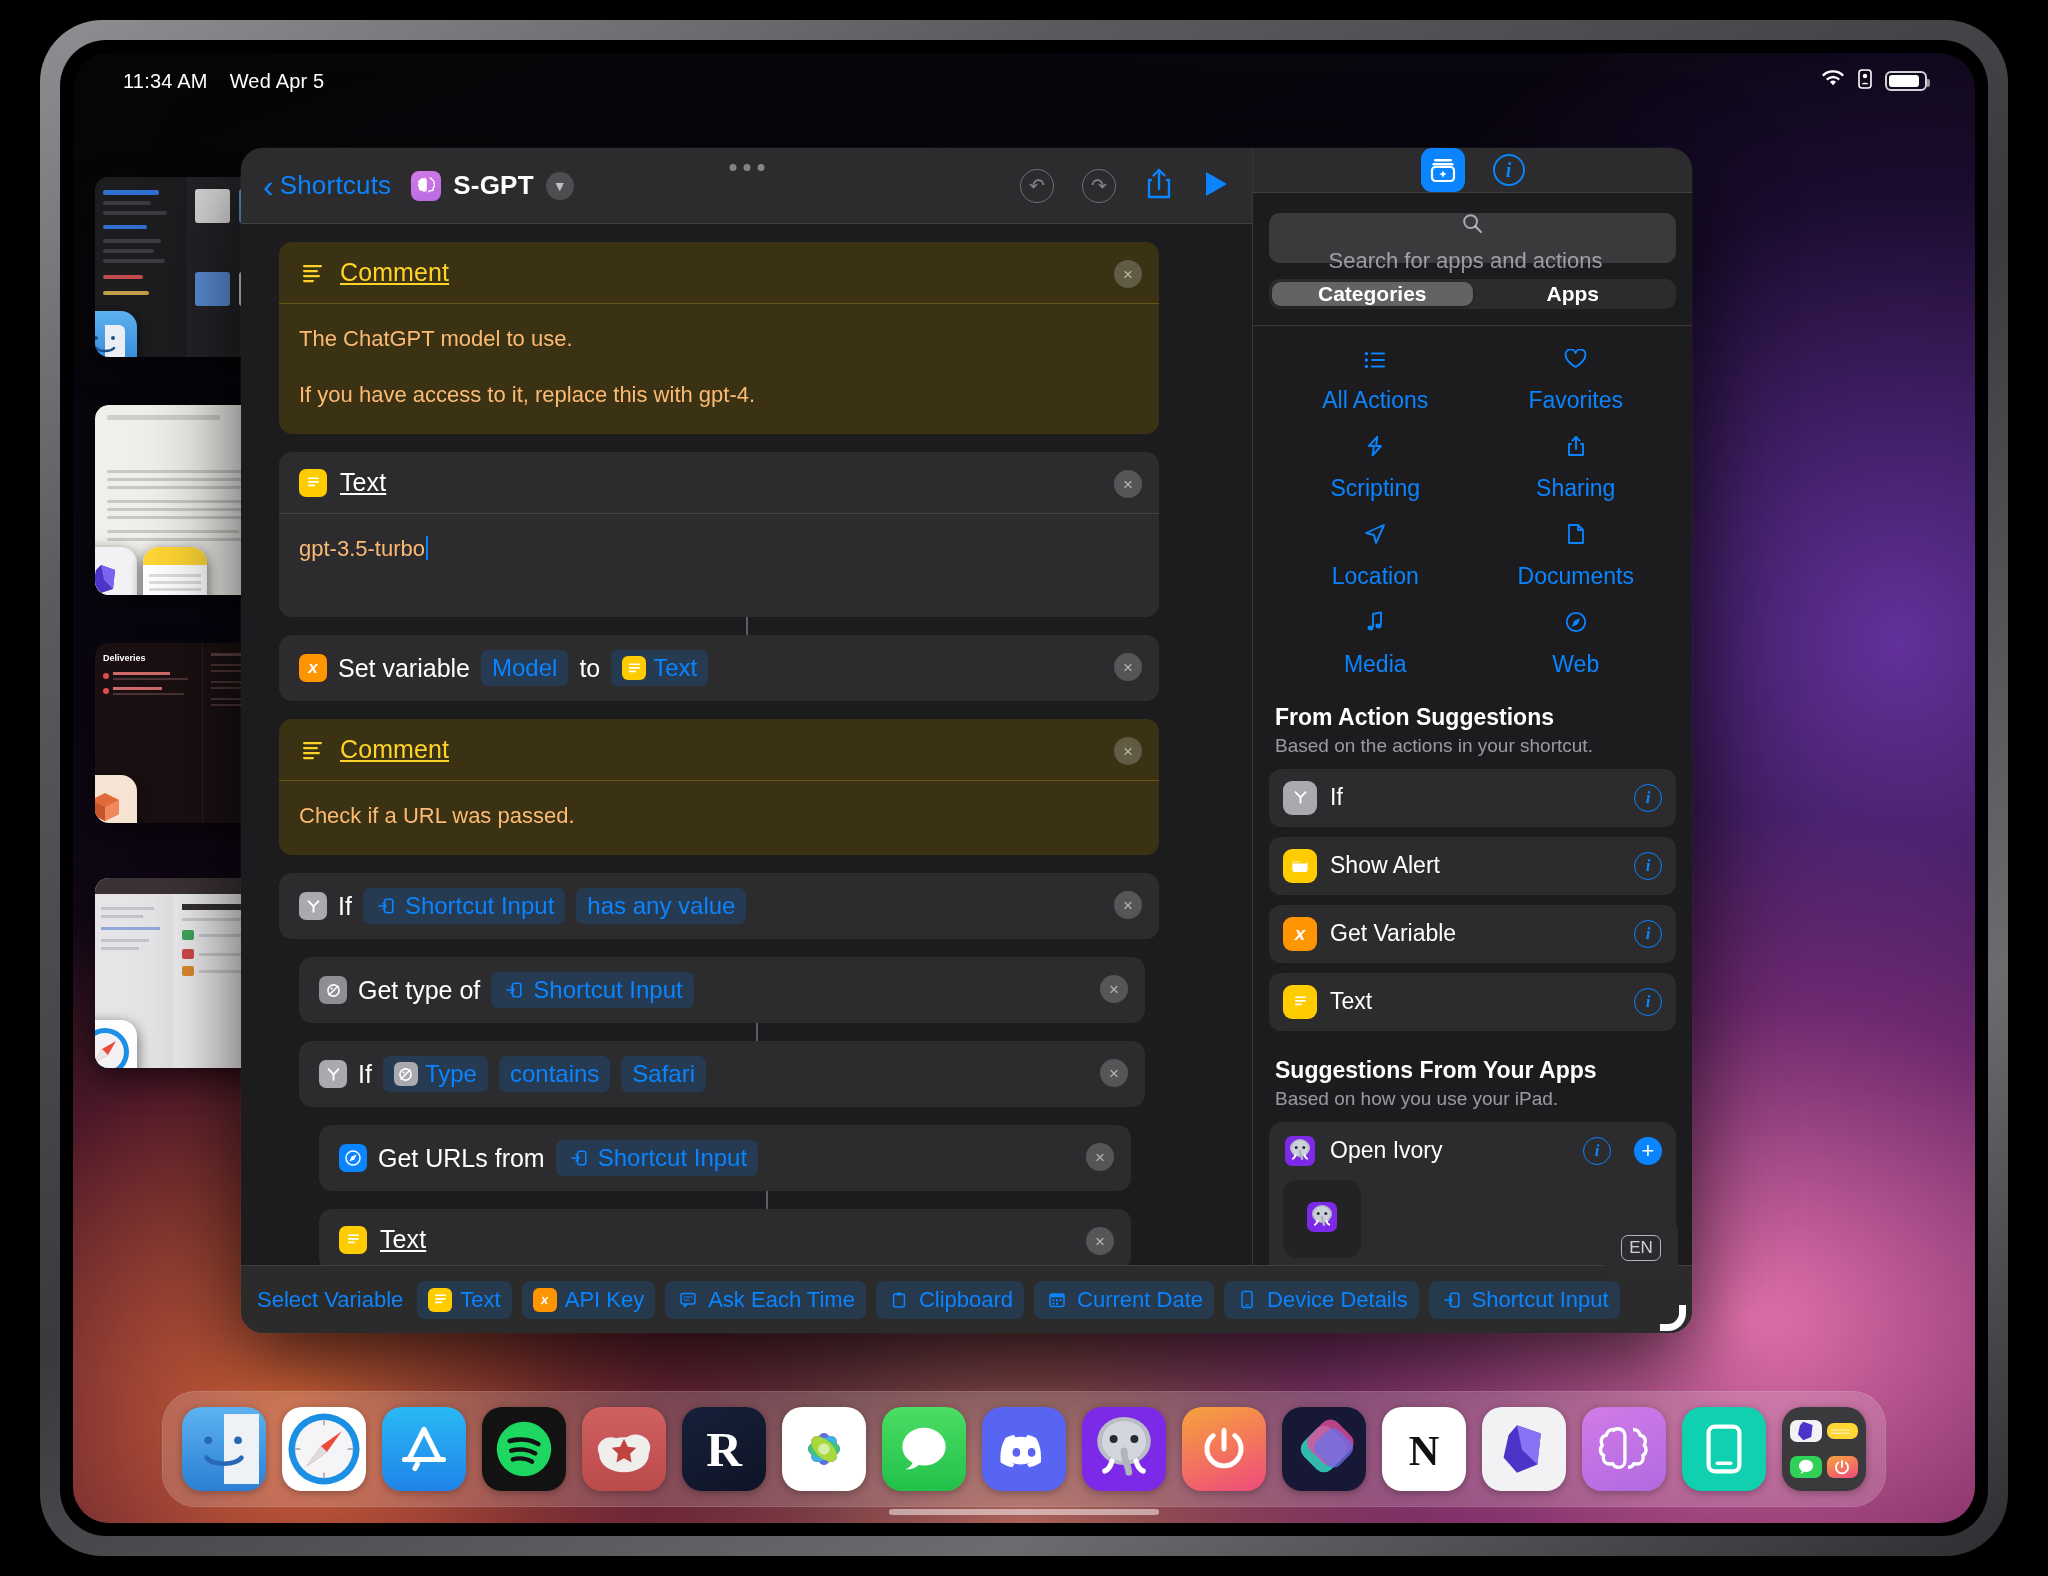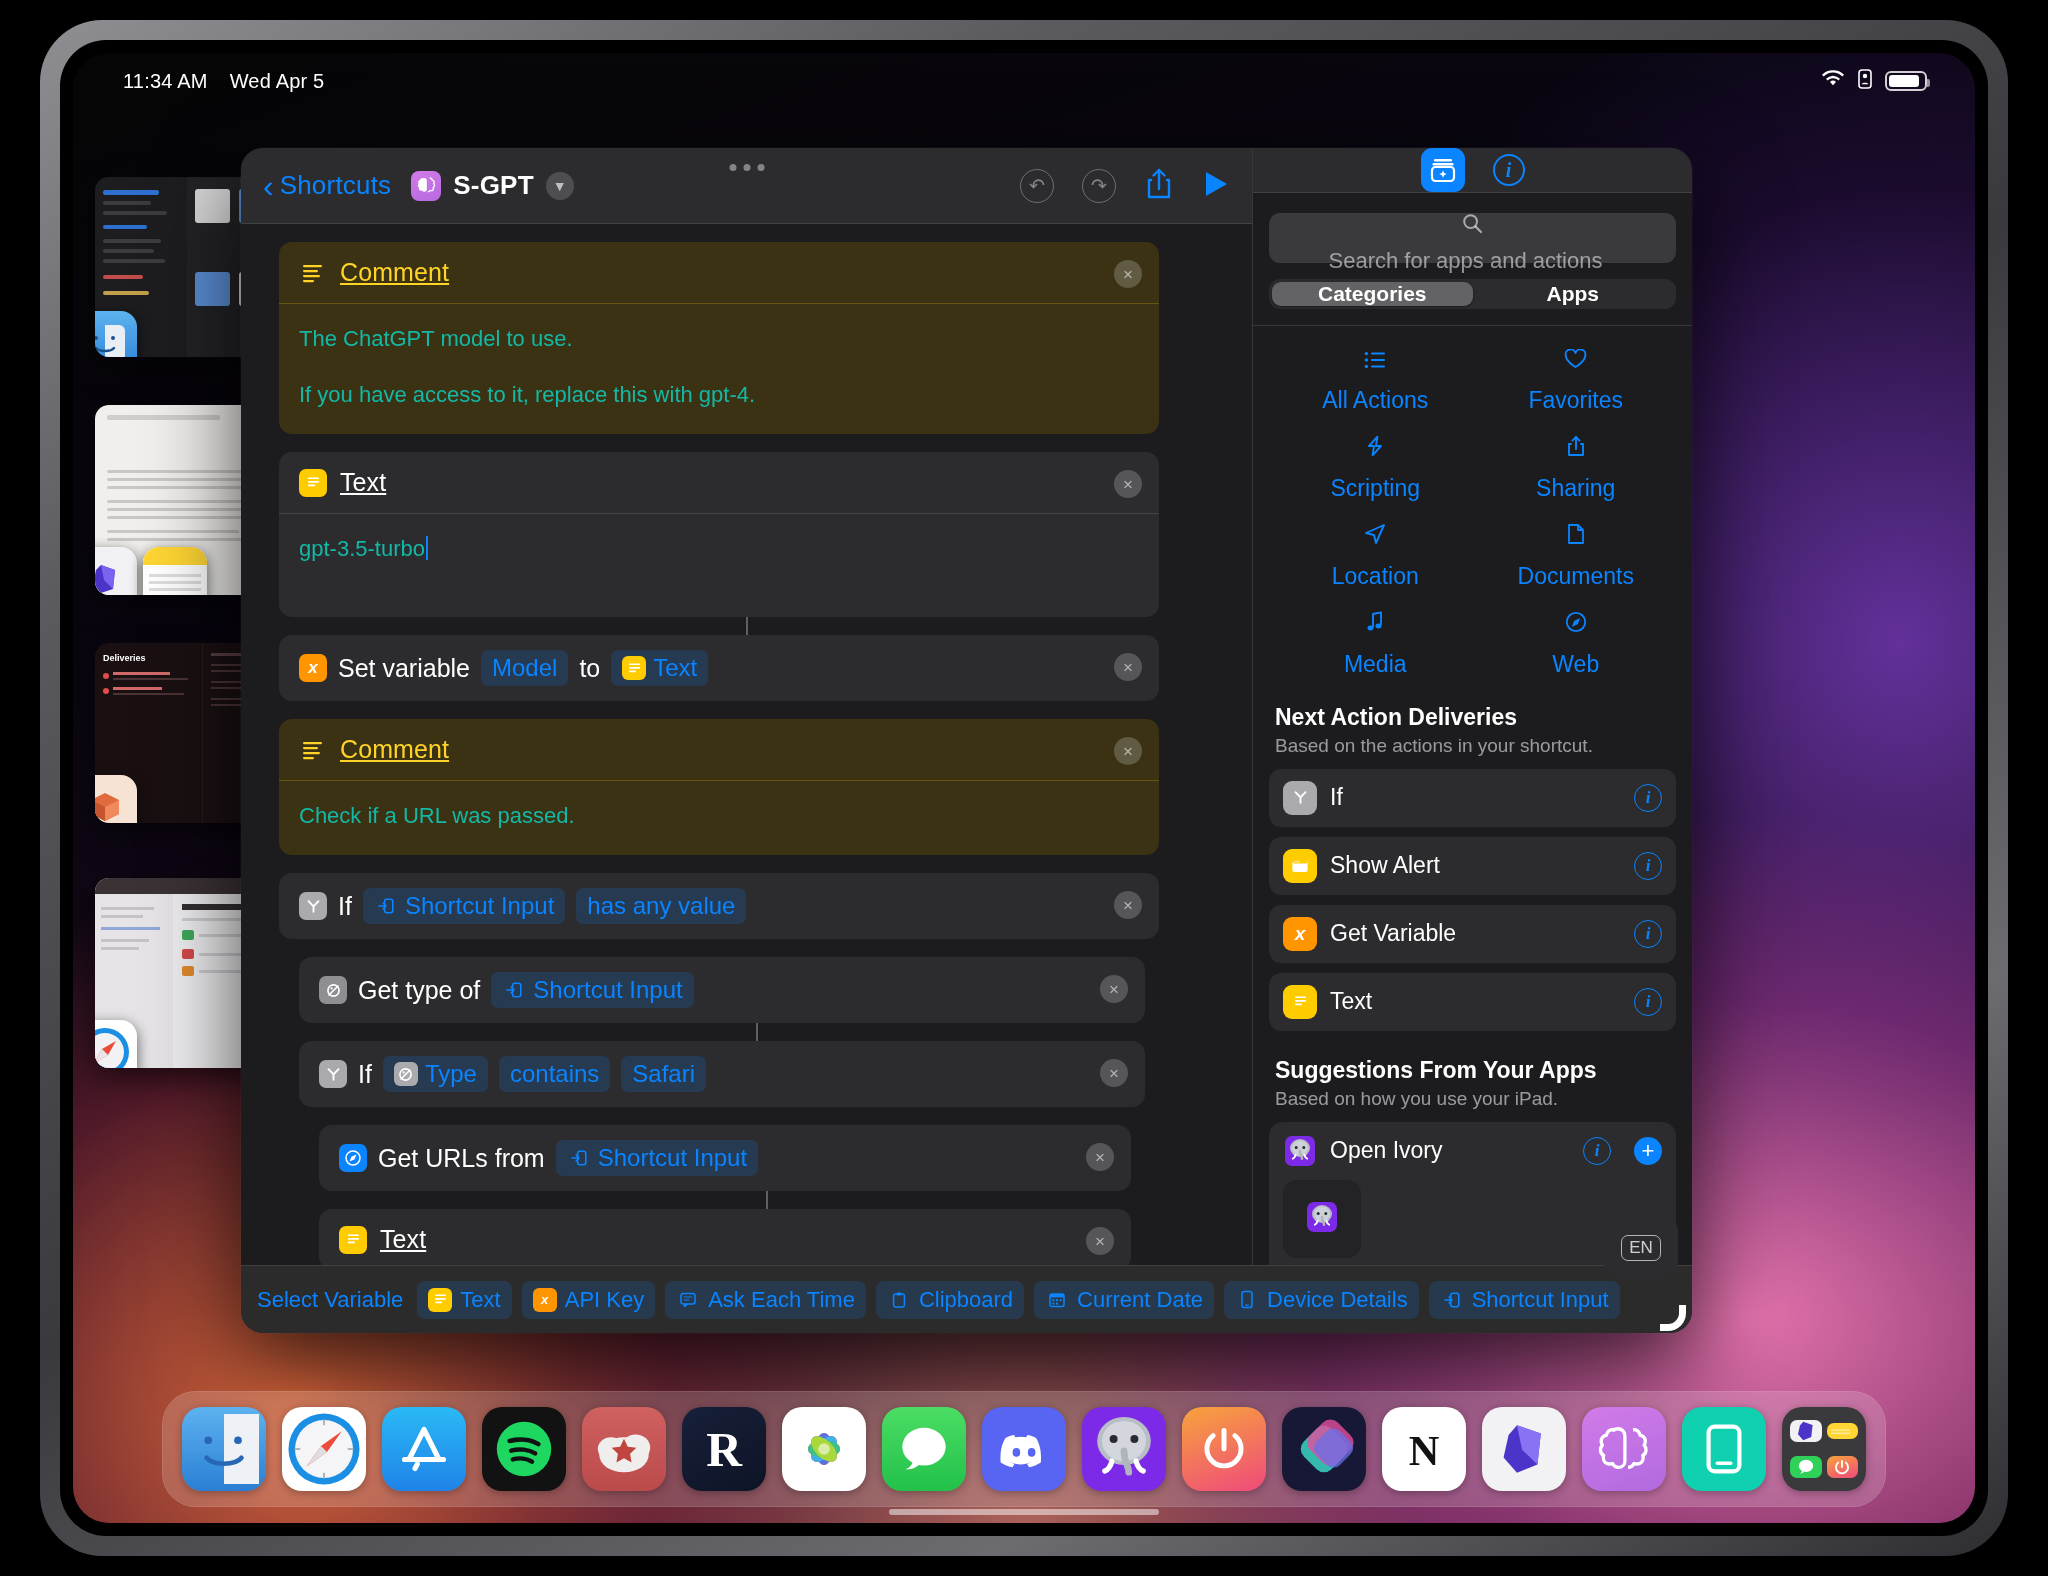--- a/index.html
+++ b/index.html
@@ -122,21 +122,21 @@
     margin: 0 auto 18px auto;
   }
   .action-card.comment { background: #3a3213; }
   .card-head {
     display:flex; align-items:center; gap:13px; padding: 16px 20px; min-height: 58px;
   }
   .card-title { color:#fff; font-size:25px; letter-spacing:.1px;text-decoration:underline; }
   .card-title.yellow { color:#ffd426; }
   .card-body {
     border-top: .5px solid rgba(255,255,255,.12);
-    padding: 18px 20px 22px 20px; color:#14b8a6; font-size:22px; line-height:1.55;
+    padding: 18px 20px 22px 20px; color:#fdba74; font-size:22px; line-height:1.55;
   }
   .comment .card-body { border-top-color: rgba(255,212,38,.22); }
   .delete-x {
     position:absolute; right:17px; top:18px; width:28px;height:28px;border-radius:50%;
     background: rgba(235,235,245,.22); color: rgba(255,255,255,.55);
     display:flex;align-items:center;justify-content:center;font-size:17px; line-height:1;
   }
   .ic {
     width:28px;height:28px;border-radius:7px;display:flex;align-items:center;justify-content:center;
     font-size:15px;color:#fff;flex:0 0 auto;
@@ -759,21 +759,21 @@
                 <div class="cat">
                   <span class=""><svg width="22" height="22" viewBox="0 0 22 22">
                       <circle cx="11" cy="11" r="9.2" fill="none" stroke="#0a84ff" stroke-width="1.8"></circle>
                       <path d="M15 7 9 10l-2 6 6-3z" fill="#0a84ff"></path>
                     </svg></span>
                   <span>Web</span>
                 </div>
               </div>
 
         <div class="sec-head">
-          <div class="sec-title">Next Action Deliveries</div>
+          <div class="sec-title">From Action Suggestions</div>
           <div class="sec-sub">Based on the actions in your shortcut.</div>
         </div>
         <div class="sugg-list" id="next-actions-list">
                 <div class="sugg">
                   <span class="sugg-icon" style="background: rgb(169, 169, 174);">
                     <svg width="17" height="17" viewBox="0 0 17 17">
                       <path d="M3.5 3.2 8.5 8.4v5.4M13.5 3.2 8.5 8.4" fill="none" stroke="#fff" stroke-width="1.9" stroke-linecap="round" stroke-linejoin="round"></path>
                     </svg>
                   </span>
                   <span class="sugg-label">If</span>

